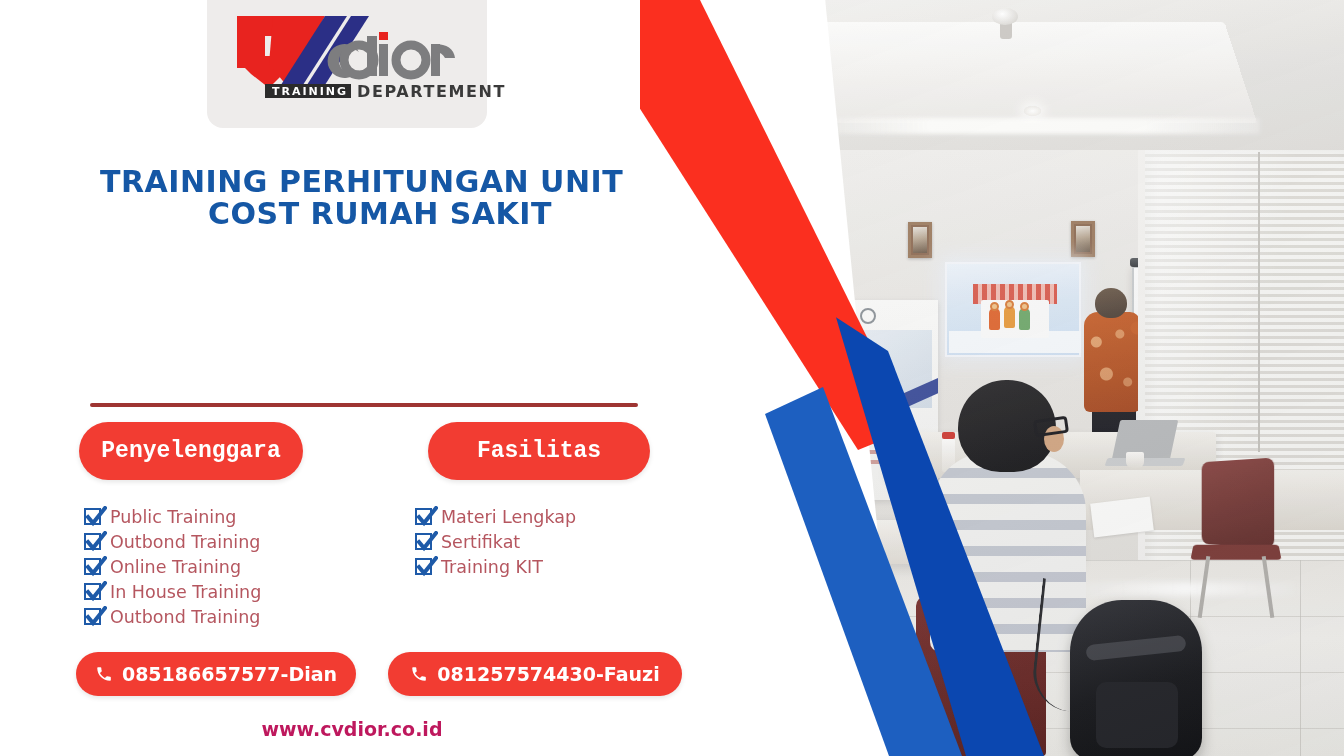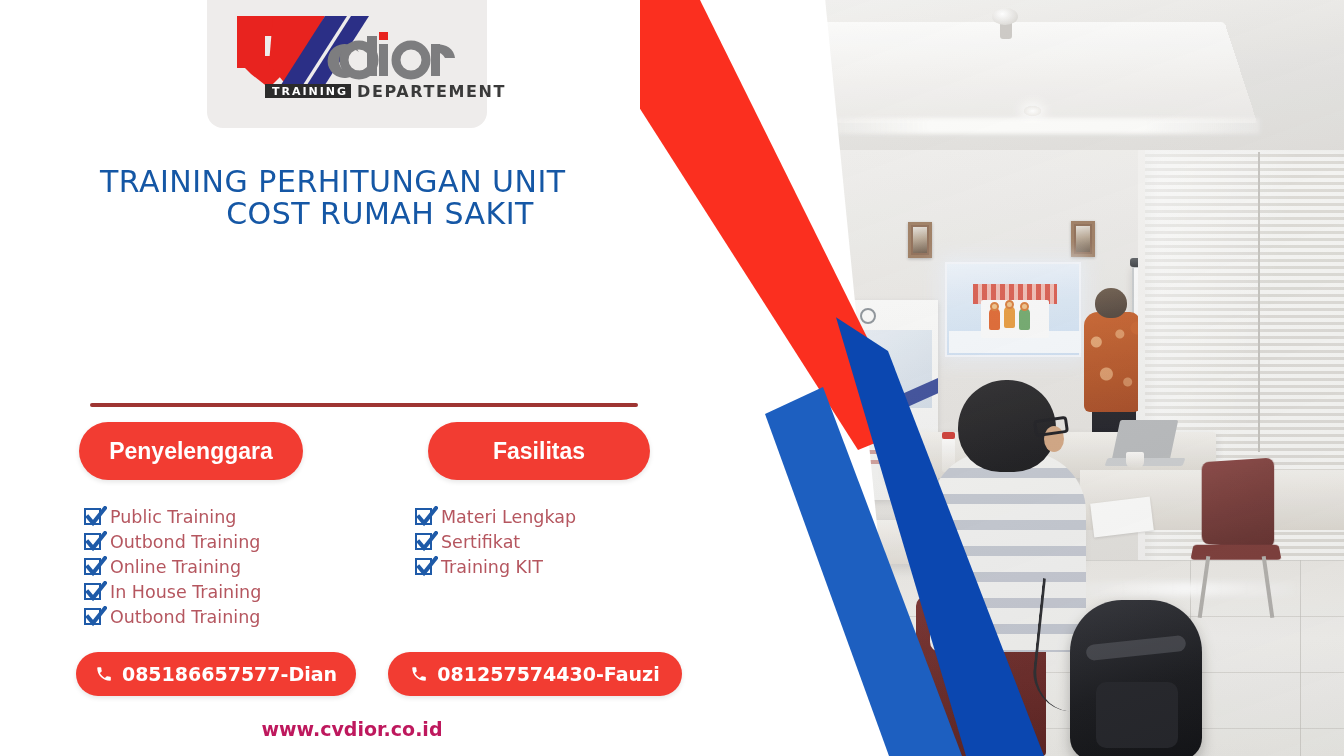--- a/index.html
+++ b/index.html
@@ -419,37 +419,37 @@
     position: absolute; left: 207px; top: -20px;
     width: 280px; height: 148px;
     background: #eeeceb;
     border-radius: 0 0 16px 16px;
     display: flex; align-items: center; justify-content: center;
   }
   .logo-inner { position: relative; width: 236px; height: 92px; }
 
   .title {
     position: absolute; left: 100px; top: 166px; width: 560px;
-    font-size: 30px; font-weight: normal; line-height: 1.05;
+    font-size: 30px; font-weight: bold; line-height: 1.05;
     color: #1557a5; letter-spacing: .5px;
     font-family: "DejaVu Sans", sans-serif;
   }
   .title .l2 { display: block; text-align: center; }
 
   .divider {
     position: absolute; left: 90px; top: 403px; width: 548px; height: 4px;
     background: #9e3532; border-radius: 2px;
   }
 
   .pill {
     position: absolute; height: 58px; border-radius: 29px;
     background: #f23c32;
     display: flex; align-items: center; justify-content: center;
     color: #ffffff; font-size: 23px; font-weight: bold;
-    font-family: Liberation Sans, sans-serif;
+    font-family: Liberation Mono, monospace;
     box-shadow: 0 2px 5px rgba(0,0,0,0.10);
   }
   .pill-left  { left: 79px;  top: 422px; width: 224px; }
   .pill-right { left: 428px; top: 422px; width: 222px; }
 
   .list { position: absolute; }
   .list-left  { left: 84px;  top: 504px; }
   .list-right { left: 415px; top: 504px; text-align: right; }
 
   .list-item {

